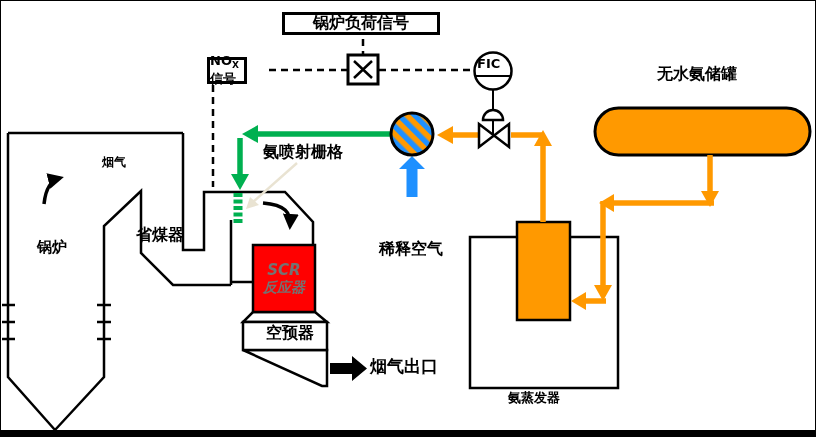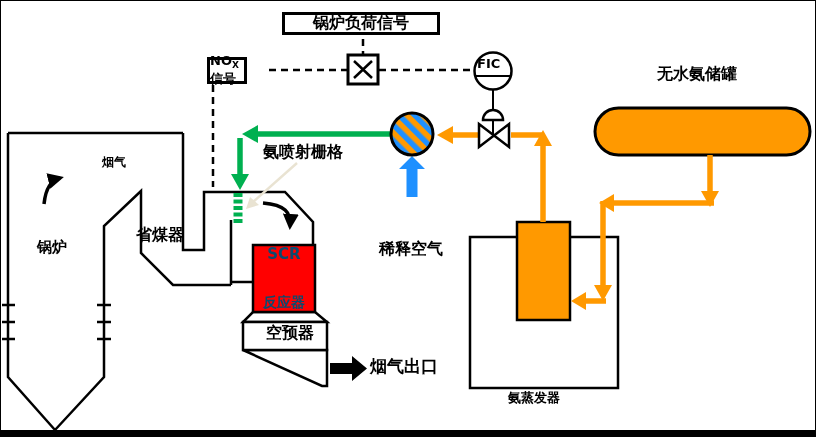--- a/index.html
+++ b/index.html
@@ -4,22 +4,22 @@
 <style>
   html,body{margin:0;padding:0;background:#fff;}
   #stage{position:relative;width:816px;height:437px;background:#fff;overflow:hidden;
          font-family:"DejaVu Sans","Liberation Sans",sans-serif;}
   .lbl{position:absolute;font-weight:bold;color:#000;white-space:nowrap;line-height:1.15;}
   .boxed{position:absolute;box-sizing:border-box;border:3px solid #000;background:#fff;
          display:flex;align-items:center;justify-content:center;font-weight:bold;color:#000;}
   #svgbase{position:absolute;left:0;top:0;}
   sub.nox{font-size:9px;vertical-align:-3px;}
   #scr-text{position:absolute;left:253px;top:245px;width:62px;height:67px;display:flex;
-            flex-direction:column;align-items:center;justify-content:space-between;color:#0c4a6e;
-            font-weight:bold;text-align:center;}
+            flex-direction:column;align-items:center;justify-content:center;color:#737373;
+            font-weight:bold;text-align:center;font-style:italic;}
 </style>
 </head>
 <body>
 
 <div id="stage">
 
 <svg id="svgbase" width="816" height="437" viewBox="0 0 816 437">
   <defs>
     <pattern id="mixstripes" width="11" height="11" patternUnits="userSpaceOnUse" patternTransform="rotate(-45)">
       <rect width="11" height="11" fill="#FF9900"></rect>

